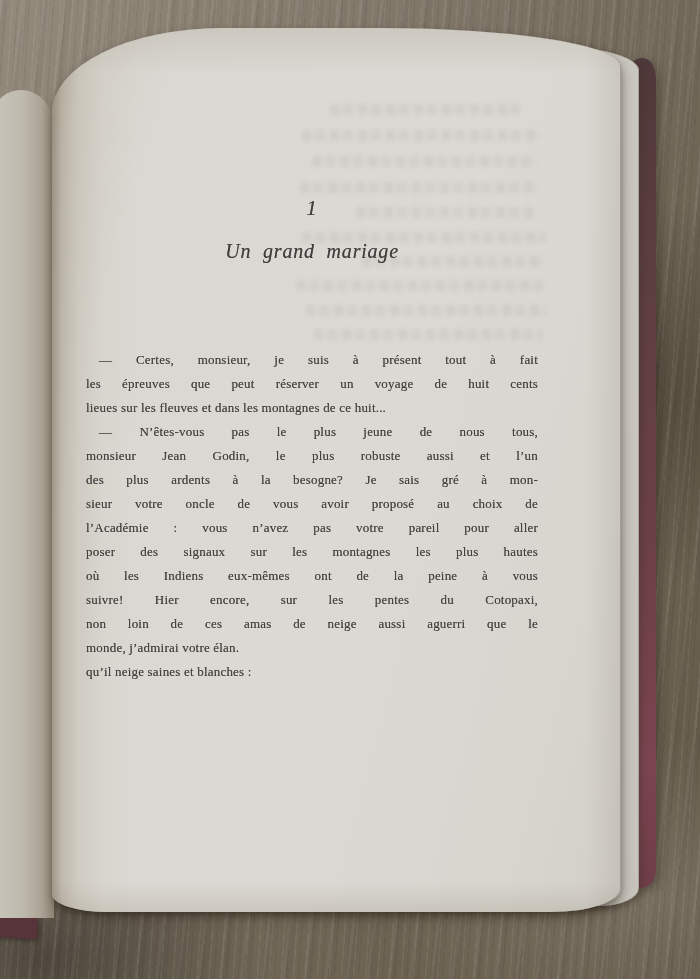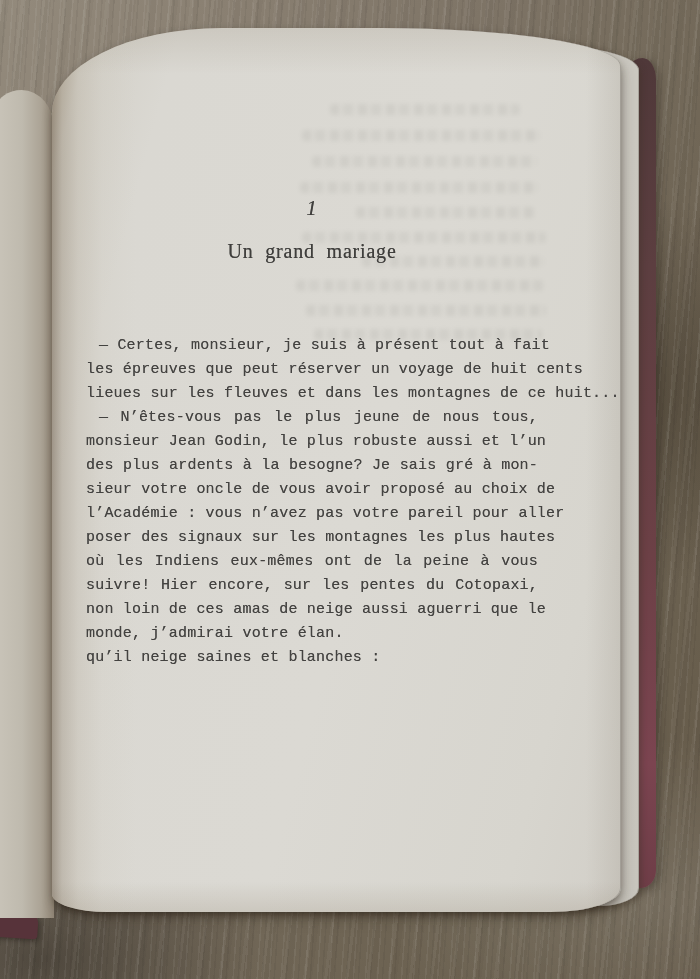--- a/index.html
+++ b/index.html
@@ -73,29 +73,28 @@
     color:#434240;
   }
   .chapter-number{
     position:absolute;top:168px;left:0;right:0;
     text-align:center;font-style:italic;font-size:21px;
     letter-spacing:1px;color:#3f3e3c;
     text-shadow:0 0 0.5px rgba(63,62,60,0.7);
   }
   .chapter-title{
     position:absolute;top:212px;left:0;right:0;
-    text-align:center;font-size:20px;
+    text-align:center;font-style:italic;font-size:20px;
     letter-spacing:0.8px;word-spacing:6px;color:#3f3e3c;
     text-shadow:0 0 0.5px rgba(63,62,60,0.7);
   }
   .body-text{
-    position:absolute;top:306px;left:0;width:452px;
-    font-size:15px;line-height:24px;letter-spacing:0.2px;
+    position:absolute;top:320px;left:0;width:452px;
+    font-size:13px;line-height:24px;letter-spacing:0.2px;
     text-shadow:0 0 0.5px rgba(67,66,64,0.65);
-    font-family:Liberation Mono, monospace;
   }
   .line{
     white-space:nowrap;overflow:visible;
     text-align:justify;text-align-last:justify;
   }
   .line.firstline{text-indent:13px;}
   .line.lastline{text-align-last:left;}
   
   .ghost{
     position:absolute;height:11px;border-radius:4px;

